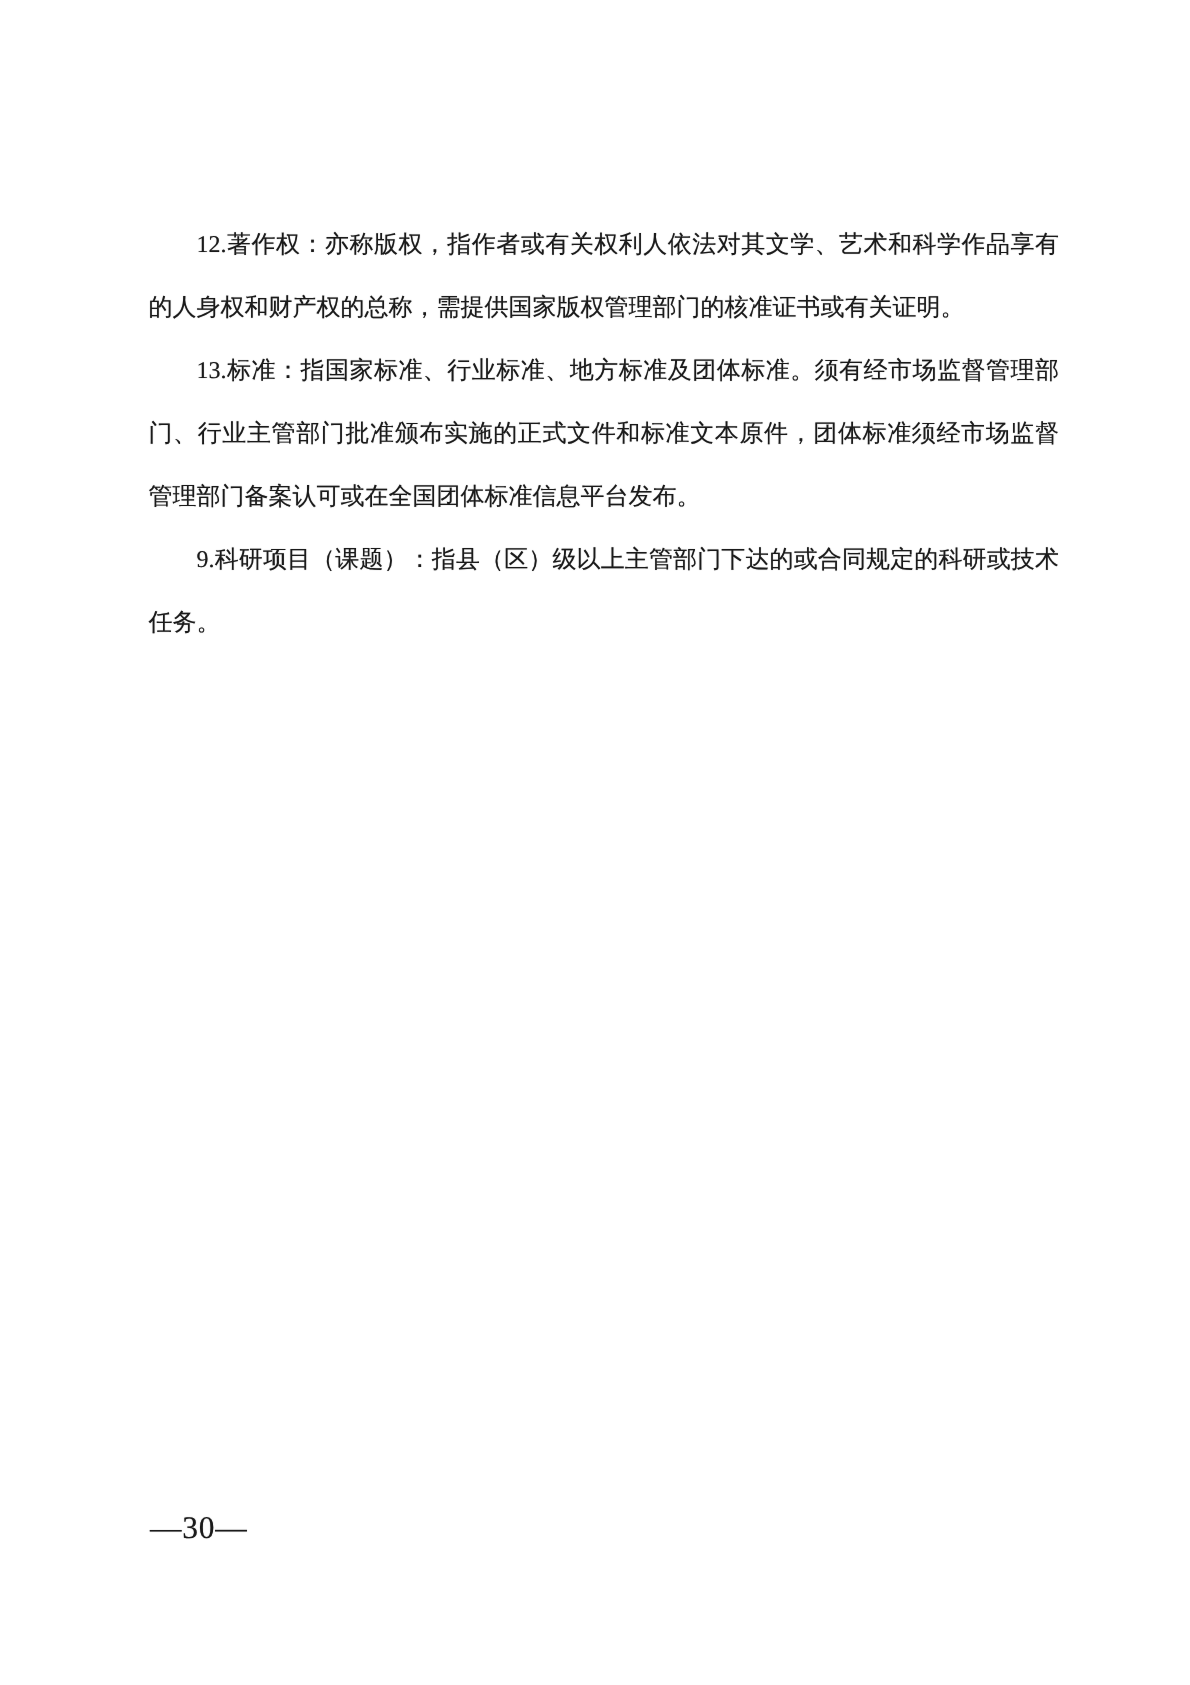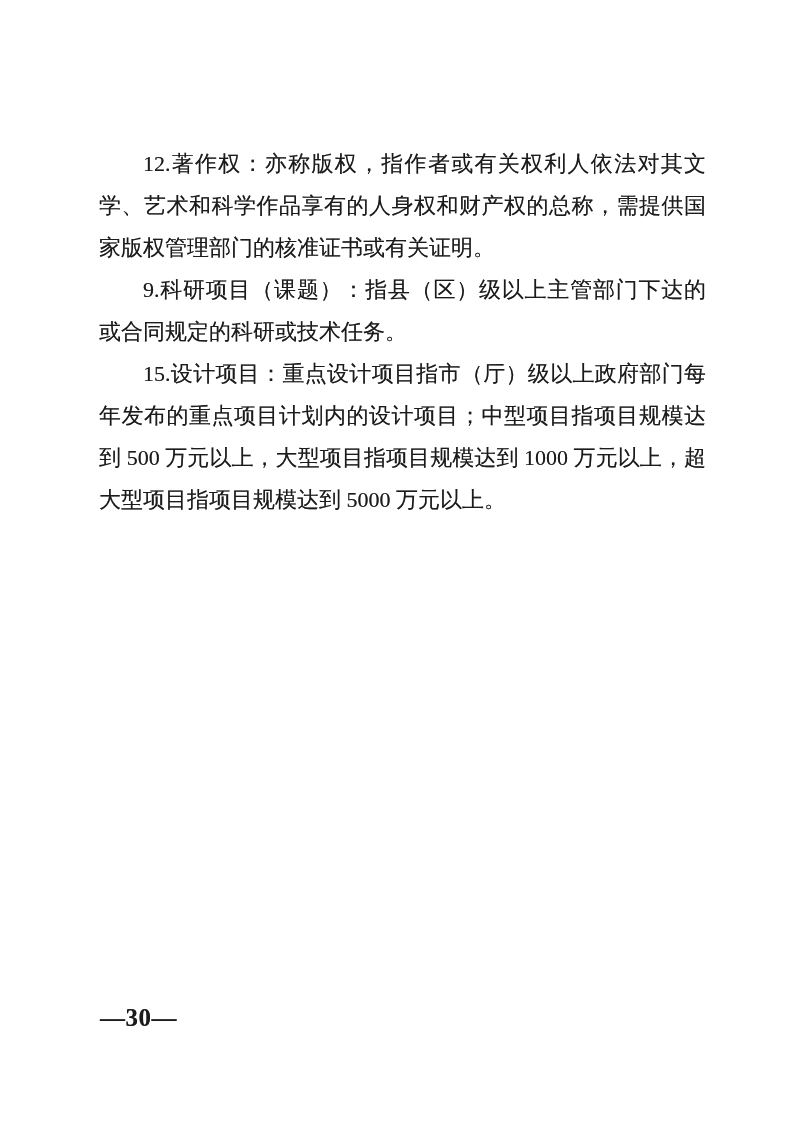--- a/index.html
+++ b/index.html
@@ -18,50 +18,49 @@
     position: absolute;
     inset: 0;
     background: #ffffff;
   }
   .doc-body {
     position: absolute;
     left: 99px;
     top: 143px;
     width: 607px;
     color: #1b1b1b;
-    font-size: 22px;
+    font-size: 16px;
     line-height: 42px;
     text-align: justify;
     text-justify: inter-ideograph;
     text-shadow: 0 0 0.6px rgba(20, 20, 20, 0.55);
   }
   .doc-body p {
     margin: 0;
     padding: 0;
     text-indent: 2em;
     word-break: break-all;
   }
   .page-footer {
     position: absolute;
     left: 100px;
     top: 1002px;
     color: #1b1b1b;
-    font-size: 25px;
+    font-size: 21px;
     line-height: 32px;
     letter-spacing: 0.5px;
     text-shadow: 0 0 0.6px rgba(20, 20, 20, 0.55);
-    font-weight: bold;
   }
 </style>
 </head>
 <body>
 
 <div class="doc-page">
 
   <div class="doc-body">
     <p>12.著作权：亦称版权，指作者或有关权利人依法对其文学、艺术和科学作品享有的人身权和财产权的总称，需提供国家版权管理部门的核准证书或有关证明。</p>
+    <p>13.标准：指国家标准、行业标准、地方标准及团体标准。须有经市场监督管理部门、行业主管部门批准颁布实施的正式文件和标准文本原件，团体标准须经市场监督管理部门备案认可或在全国团体标准信息平台发布。</p>
     <p>9.科研项目（课题）：指县（区）级以上主管部门下达的或合同规定的科研或技术任务。</p>
-    <p>15.设计项目：重点设计项目指市（厅）级以上政府部门每年发布的重点项目计划内的设计项目；中型项目指项目规模达到 500 万元以上，大型项目指项目规模达到 1000 万元以上，超大型项目指项目规模达到 5000 万元以上。</p>
   </div>
 
   <div class="page-footer">—30—</div>
 
 </div>
 
 </body></html>

